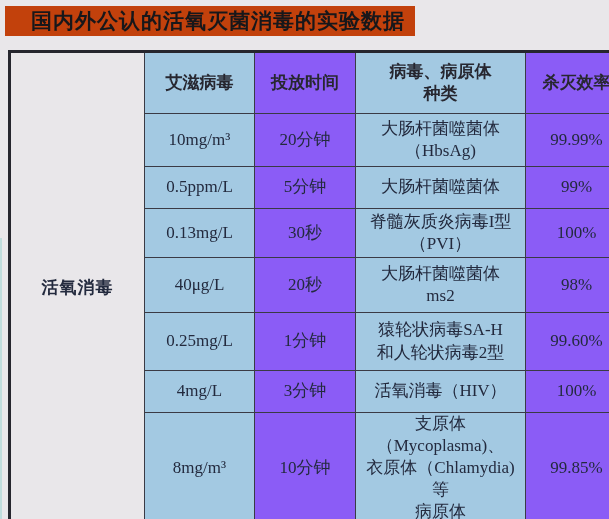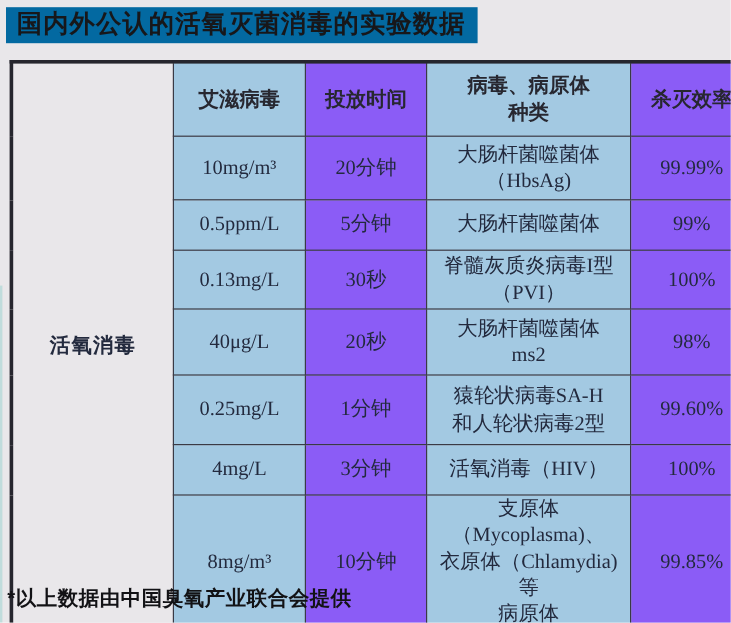--- a/index.html
+++ b/index.html
@@ -10,25 +10,25 @@
     overflow:hidden;
     font-family:"Liberation Serif","DejaVu Serif",serif;
     color:#232a3e;
   }
   .scan-edge{
     position:absolute;left:0;top:238px;width:2px;height:281px;
     background:#9fd4cf;opacity:.55;
   }
   .title-bar{
     position:absolute;left:5px;top:6px;
-    background:#0369a1;
+    background:#c2410c;
     color:#17171a;
     font-family:"Liberation Sans","DejaVu Sans",sans-serif;
     font-weight:bold;font-size:21px;line-height:30px;
-    padding:0 10px 0 9px;letter-spacing:1px;
+    padding:0 10px 0 26px;letter-spacing:1px;
     white-space:nowrap;
   }
   table.data-table{
     position:absolute;left:8px;top:50px;
     width:592px;height:427px;
     border-collapse:collapse;table-layout:fixed;
     border:3px solid #26262e;
   }
   .data-table td{
     border:1.6px solid #3a3a45;
@@ -135,15 +135,14 @@
       <td class="cell-white">10分钟</td>
       <td class="cell-blue pathogen">支原体（Mycoplasma)、
 衣原体（Chlamydia)等
 病原体</td>
       <td class="cell-white">99.85%</td>
     </tr>
   </tbody>
     </table>
 
 
-  <div class="footnote">*以上数据由中国臭氧产业联合会提供</div>
 
 </div>
 
 </body></html>

